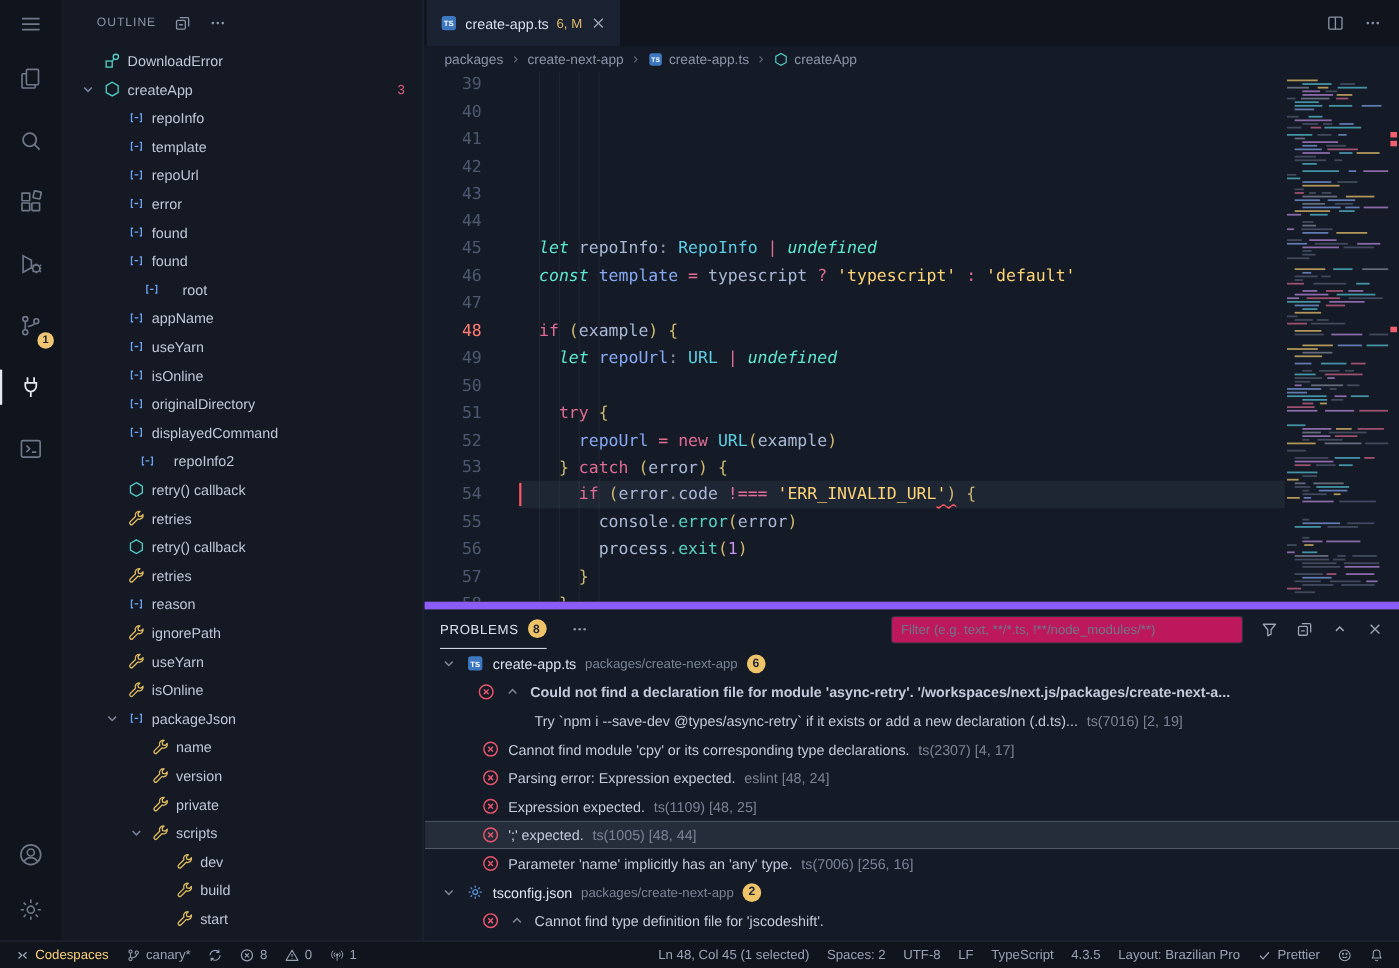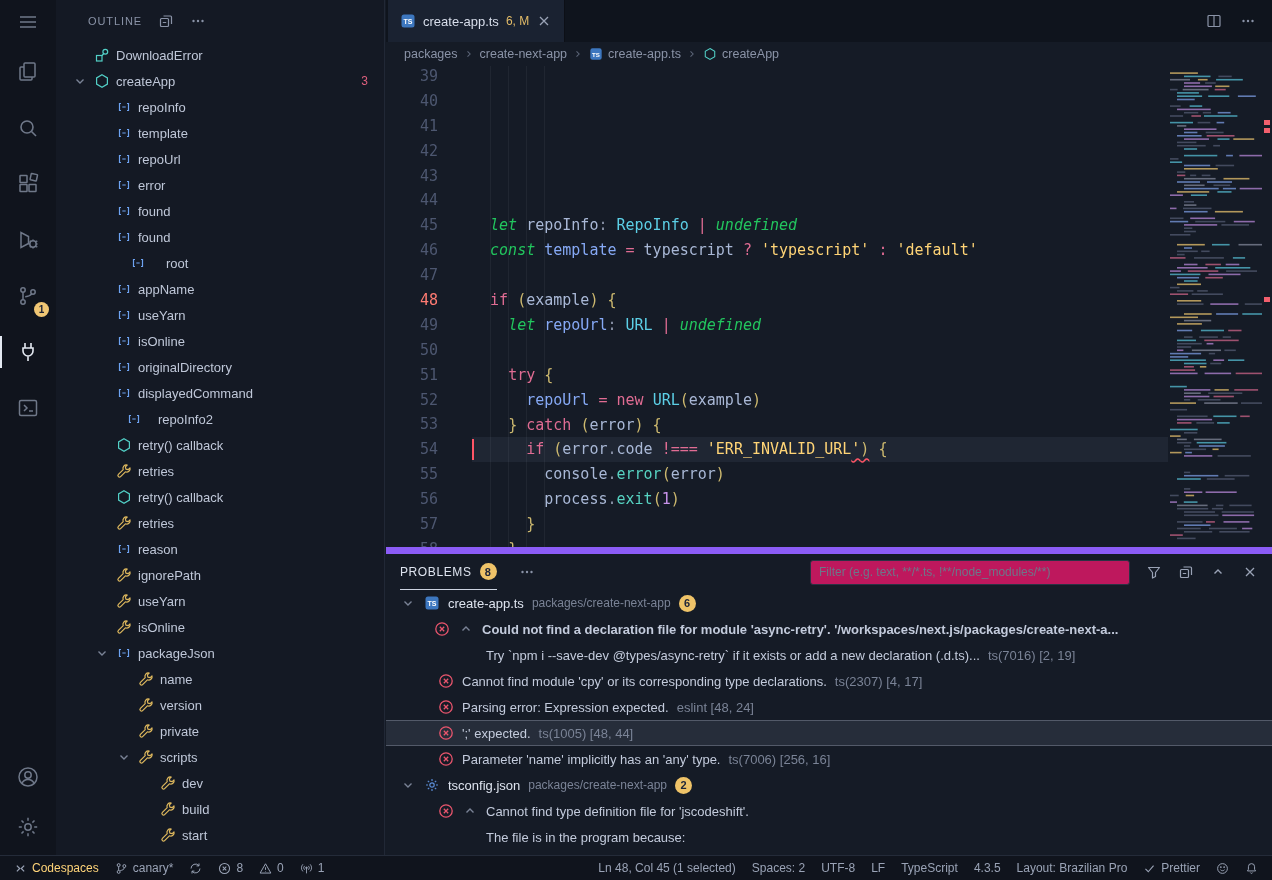--- a/index.html
+++ b/index.html
@@ -53,21 +53,21 @@
   
   .editor{position:absolute;top:66px;left:0;right:0;bottom:308px;overflow:hidden}
   .gutter{position:absolute;left:0;top:-2px;width:52px;text-align:right;font:15px/24.9px "DejaVu Sans Mono",monospace;color:#4d5770}
   .gutter .ln{height:24.9px}
   .gutter .ln.active{color:#ff7b72}
   .code{position:absolute;left:86px;right:104px;top:-2px;font:15px/24.9px "DejaVu Sans Mono",monospace;white-space:pre;color:#a9b8d6}
   .code .cl{height:24.9px;position:relative}
   .code .cl.active{background:rgba(165,180,220,0.07)}
   .code .cl.active::before{content:'';position:absolute;left:0;top:2px;bottom:2px;width:2px;background:#ff5566}
   .guide{position:absolute;top:0;bottom:0;width:1px;background:rgba(255,255,255,0.05)}
-  .kw{color:#e06c93}.stor{color:#22c55e;font-style:italic}.type{color:#5ccfe6}.fn{color:#57d3c2}
+  .kw{color:#e06c93}.stor{color:#5eead4;font-style:italic}.type{color:#5ccfe6}.fn{color:#57d3c2}
   .v{color:#a9b8d6}.vb{color:#86a9f5}.str{color:#ffd476}.num{color:#c792ea}.pun{color:#8b93a8}.br{color:#cdb96f}.pln{color:#a9b8d6}
   .sq{text-decoration-line:underline;text-decoration-style:wavy;text-decoration-color:#ff5566;text-underline-offset:3px}
   .minimap{position:absolute;right:10px;top:0;width:94px;bottom:0;opacity:.9}
   .ruler{position:absolute;right:0;top:0;width:10px;bottom:0}
   .ruler .mark{position:absolute;left:2px;width:6px;height:5px;background:#f25f6d}
 
   
   .panel{position:absolute;left:0;right:0;bottom:0;height:308px;background:#151b26;border-top:7px solid #8b5cf6;overflow:hidden}
   .panel-header{height:36px;display:flex;align-items:center;padding:0 14px}
   .panel-tab{height:36px;display:flex;align-items:center;gap:8px;border-bottom:1px solid #ccd3e0;color:#dde3ee;font-size:12px;letter-spacing:.6px;cursor:pointer}
@@ -925,20 +925,30 @@
           <div class="prow" style="padding-left: 52px;">
             <span class="svg err-icon">
               <svg viewBox="0 0 16 16" fill="none" stroke="currentColor" stroke-width="1.3">
                 <circle cx="8" cy="8" r="6.2"></circle>
                 <path d="M5.8 5.8l4.4 4.4M10.2 5.8l-4.4 4.4"></path>
               </svg>
             </span>
             <span>Parsing error: Expression expected.</span>
             <span class="src">eslint [48, 24]</span>
           </div>
+          <div class="prow" style="padding-left: 52px;">
+            <span class="svg err-icon">
+              <svg viewBox="0 0 16 16" fill="none" stroke="currentColor" stroke-width="1.3">
+                <circle cx="8" cy="8" r="6.2"></circle>
+                <path d="M5.8 5.8l4.4 4.4M10.2 5.8l-4.4 4.4"></path>
+              </svg>
+            </span>
+            <span>Expression expected.</span>
+            <span class="src">ts(1109) [48, 25]</span>
+          </div>
           <div class="prow selected" style="padding-left: 52px;">
             <span class="svg err-icon">
               <svg viewBox="0 0 16 16" fill="none" stroke="currentColor" stroke-width="1.3">
                 <circle cx="8" cy="8" r="6.2"></circle>
                 <path d="M5.8 5.8l4.4 4.4M10.2 5.8l-4.4 4.4"></path>
               </svg>
             </span>
             <span>';' expected.</span>
             <span class="src">ts(1005) [48, 44]</span>
           </div>

